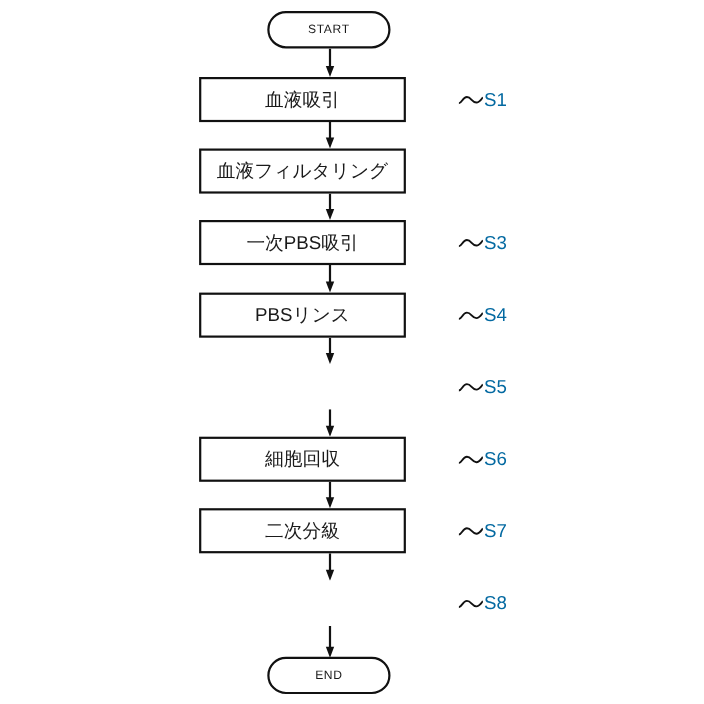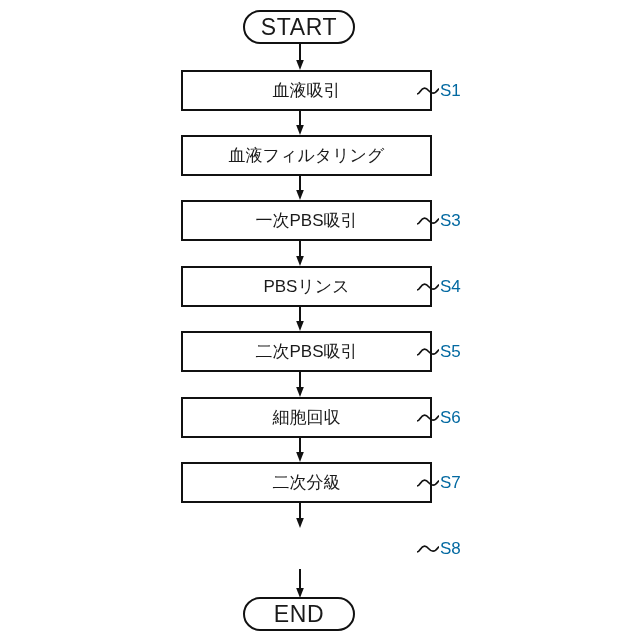--- a/index.html
+++ b/index.html
@@ -31,35 +31,35 @@
     height: 34px;
     left: 243px;
     border: 2.2px solid #111111;
     border-radius: 17px;
     background: #ffffff;
     display: flex;
     align-items: center;
     justify-content: center;
   }
   .terminator .term-label {
-    font-size: 23px;
+    font-size: 11px;
     letter-spacing: 0.6px;
     line-height: 1;
     color: #1a1a1a;
     white-space: nowrap;
   }
   #node-start { top: 10px; }
   #node-end   { top: 597px; }
 
   
   .process-box {
     position: absolute;
     box-sizing: border-box;
     left: 181px;
-    width: 251px;
+    width: 188px;
     height: 41px;
     border: 2.2px solid #111111;
     background: #ffffff;
     display: flex;
     align-items: center;
     justify-content: center;
   }
   .process-box .box-label {
     font-size: 17px;
     line-height: 1;
@@ -171,23 +171,20 @@
     <span class="step-ref-label">S4</span>
   </div>
 
   <div class="connector" style="top:307px">
     <svg width="16" height="24" viewBox="0 0 16 24" xmlns="http://www.w3.org/2000/svg">
       <line class="svg-line" x1="8" y1="0" x2="8" y2="17"></line>
       <polygon class="svg-head" points="8,24 4.2,14 11.8,14"></polygon>
     </svg>
   </div>
 
-  <div class="process-box" style="top:331px">
-    <span class="box-label">二次PBS吸引</span>
-  </div>
   <div class="step-ref" style="top:331px">
     <svg class="tilde-leader" viewBox="0 0 22 12" xmlns="http://www.w3.org/2000/svg">
       <path class="svg-line" style="stroke-width:1.7" d="M0,9 C3,9 3.5,3.2 7.5,3.2 C11.5,3.2 12,8.2 16,8.2 C19,8.2 20.3,5.6 22,3.4"></path>
     </svg>
     <span class="step-ref-label">S5</span>
   </div>
 
   <div class="connector" style="top:372px">
     <svg width="16" height="25" viewBox="0 0 16 25" xmlns="http://www.w3.org/2000/svg">
       <line class="svg-line" x1="8" y1="0" x2="8" y2="18"></line>

